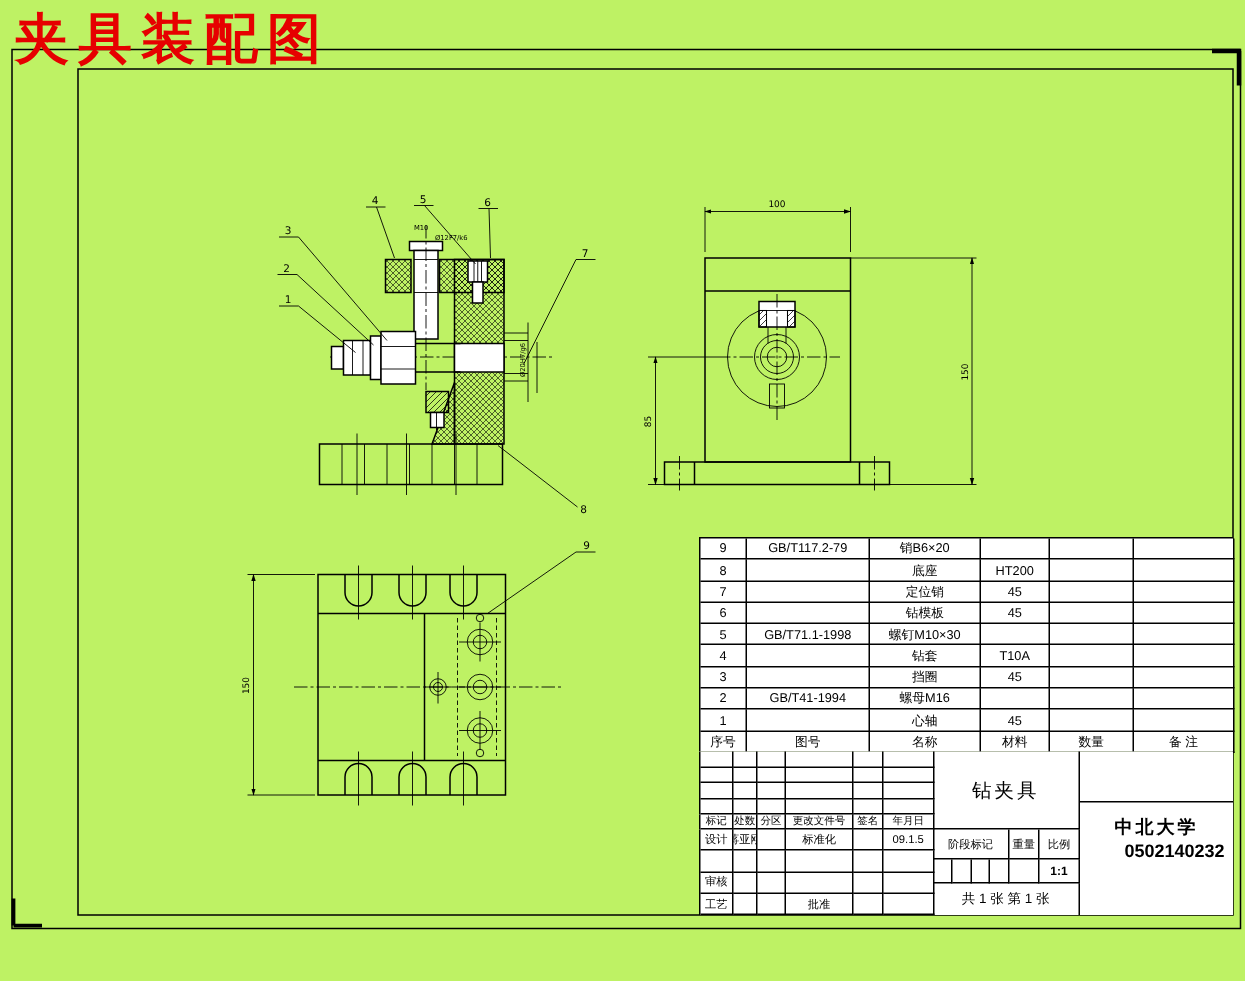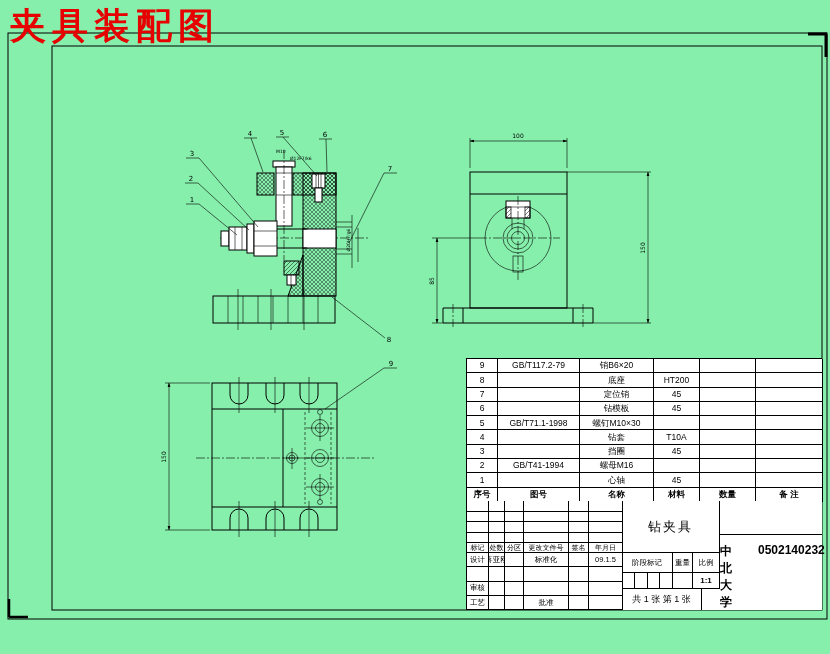--- a/index.html
+++ b/index.html
@@ -1,17 +1,17 @@
 <!DOCTYPE html>
 <html><head>
 <meta charset="utf-8">
 <style>
   html,body{margin:0;padding:0;background:#fff;}
   body{font-family:"Liberation Sans",sans-serif;color:#000;}
-  #sheet{position:relative;width:830px;height:654px;background:#86efac;overflow:hidden;}
+  #sheet{position:relative;width:830px;height:654px;background:#bef264;overflow:hidden;}
   #red-title{position:absolute;left:10px;top:2px;font-family:"DejaVu Serif",serif;
     font-size:36px;font-weight:bold;color:#e60000;letter-spacing:6px;white-space:nowrap;z-index:5;}
   svg{position:absolute;left:0;top:0;}
   svg .s{stroke:#000;stroke-width:1;fill:none;}
   svg .w{stroke:#000;stroke-width:1;fill:#fff;}
   svg .t{stroke:#000;stroke-width:.6;fill:none;}
   svg .cl{stroke:#000;stroke-width:.6;fill:none;stroke-dasharray:9 2 2 2;}
   svg .dsh{stroke:#000;stroke-width:.6;fill:none;stroke-dasharray:3 2;}
   svg text{fill:#000;stroke:none;font-family:"DejaVu Sans",sans-serif;}
   svg .num{font-size:7px;}
@@ -36,29 +36,29 @@
   #sign-rows .cell{font-size:7.5px;}
   #mid-block{left:156px;top:0;width:98px;height:109px;padding-left:48px;}
   #name-cell{left:0;top:0;width:98px;height:52px;border-right:1px solid #000;border-bottom:1px solid #000;
     display:flex;align-items:center;justify-content:center;font-size:13px;letter-spacing:2px;box-sizing:border-box;}
   #stage-head{left:0;top:52px;width:98px;height:20px;display:grid;grid-template-columns:51px 20px 27px;
     grid-auto-rows:20px;}
   #stage-head .cell{font-size:7.5px;text-align:center;}
   #stage-row{left:0;top:72px;width:98px;height:16px;display:grid;
     grid-template-columns:12.75px 12.75px 12.75px 12.75px 20px 27px;grid-auto-rows:16px;}
   #stage-row .cell{font-size:8px;font-weight:bold;}
-  #sheet-cell{left:0;top:88px;width:80px;height:21px;border-right:1px solid #000;
+  #sheet-cell{left:0;top:88px;width:98px;height:21px;border-right:1px solid #000;
     display:flex;align-items:center;justify-content:center;font-size:9px;box-sizing:border-box;}
   #org-block{left:254px;top:0;width:102px;height:109px;}
   #org-top{left:0;top:0;width:102px;height:34px;border-bottom:1px solid #000;box-sizing:border-box;}
-  #org-main{left:0;top:34px;width:102px;height:75px;display:flex;flex-direction:row;
-    align-items:flex-start;padding-top:8px;box-sizing:border-box;}
+  #org-main{left:0;top:34px;width:102px;height:75px;display:flex;flex-direction:column;
+    align-items:center;padding-top:8px;box-sizing:border-box;}
   #org-main .uni{font-size:12px;font-weight:bold;letter-spacing:2px;}
   #org-main .sid{font-size:12px;font-weight:bold;margin-left:24px;}
-  .b{font-weight:bold;}
+  .b{font-weight:normal;}
 </style>
 </head>
 <body>
 
 <div id="sheet">
 
   <div id="red-title">夹具装配图</div>
 
   <svg width="830" height="654" viewBox="0 0 830 654">
     <defs>

